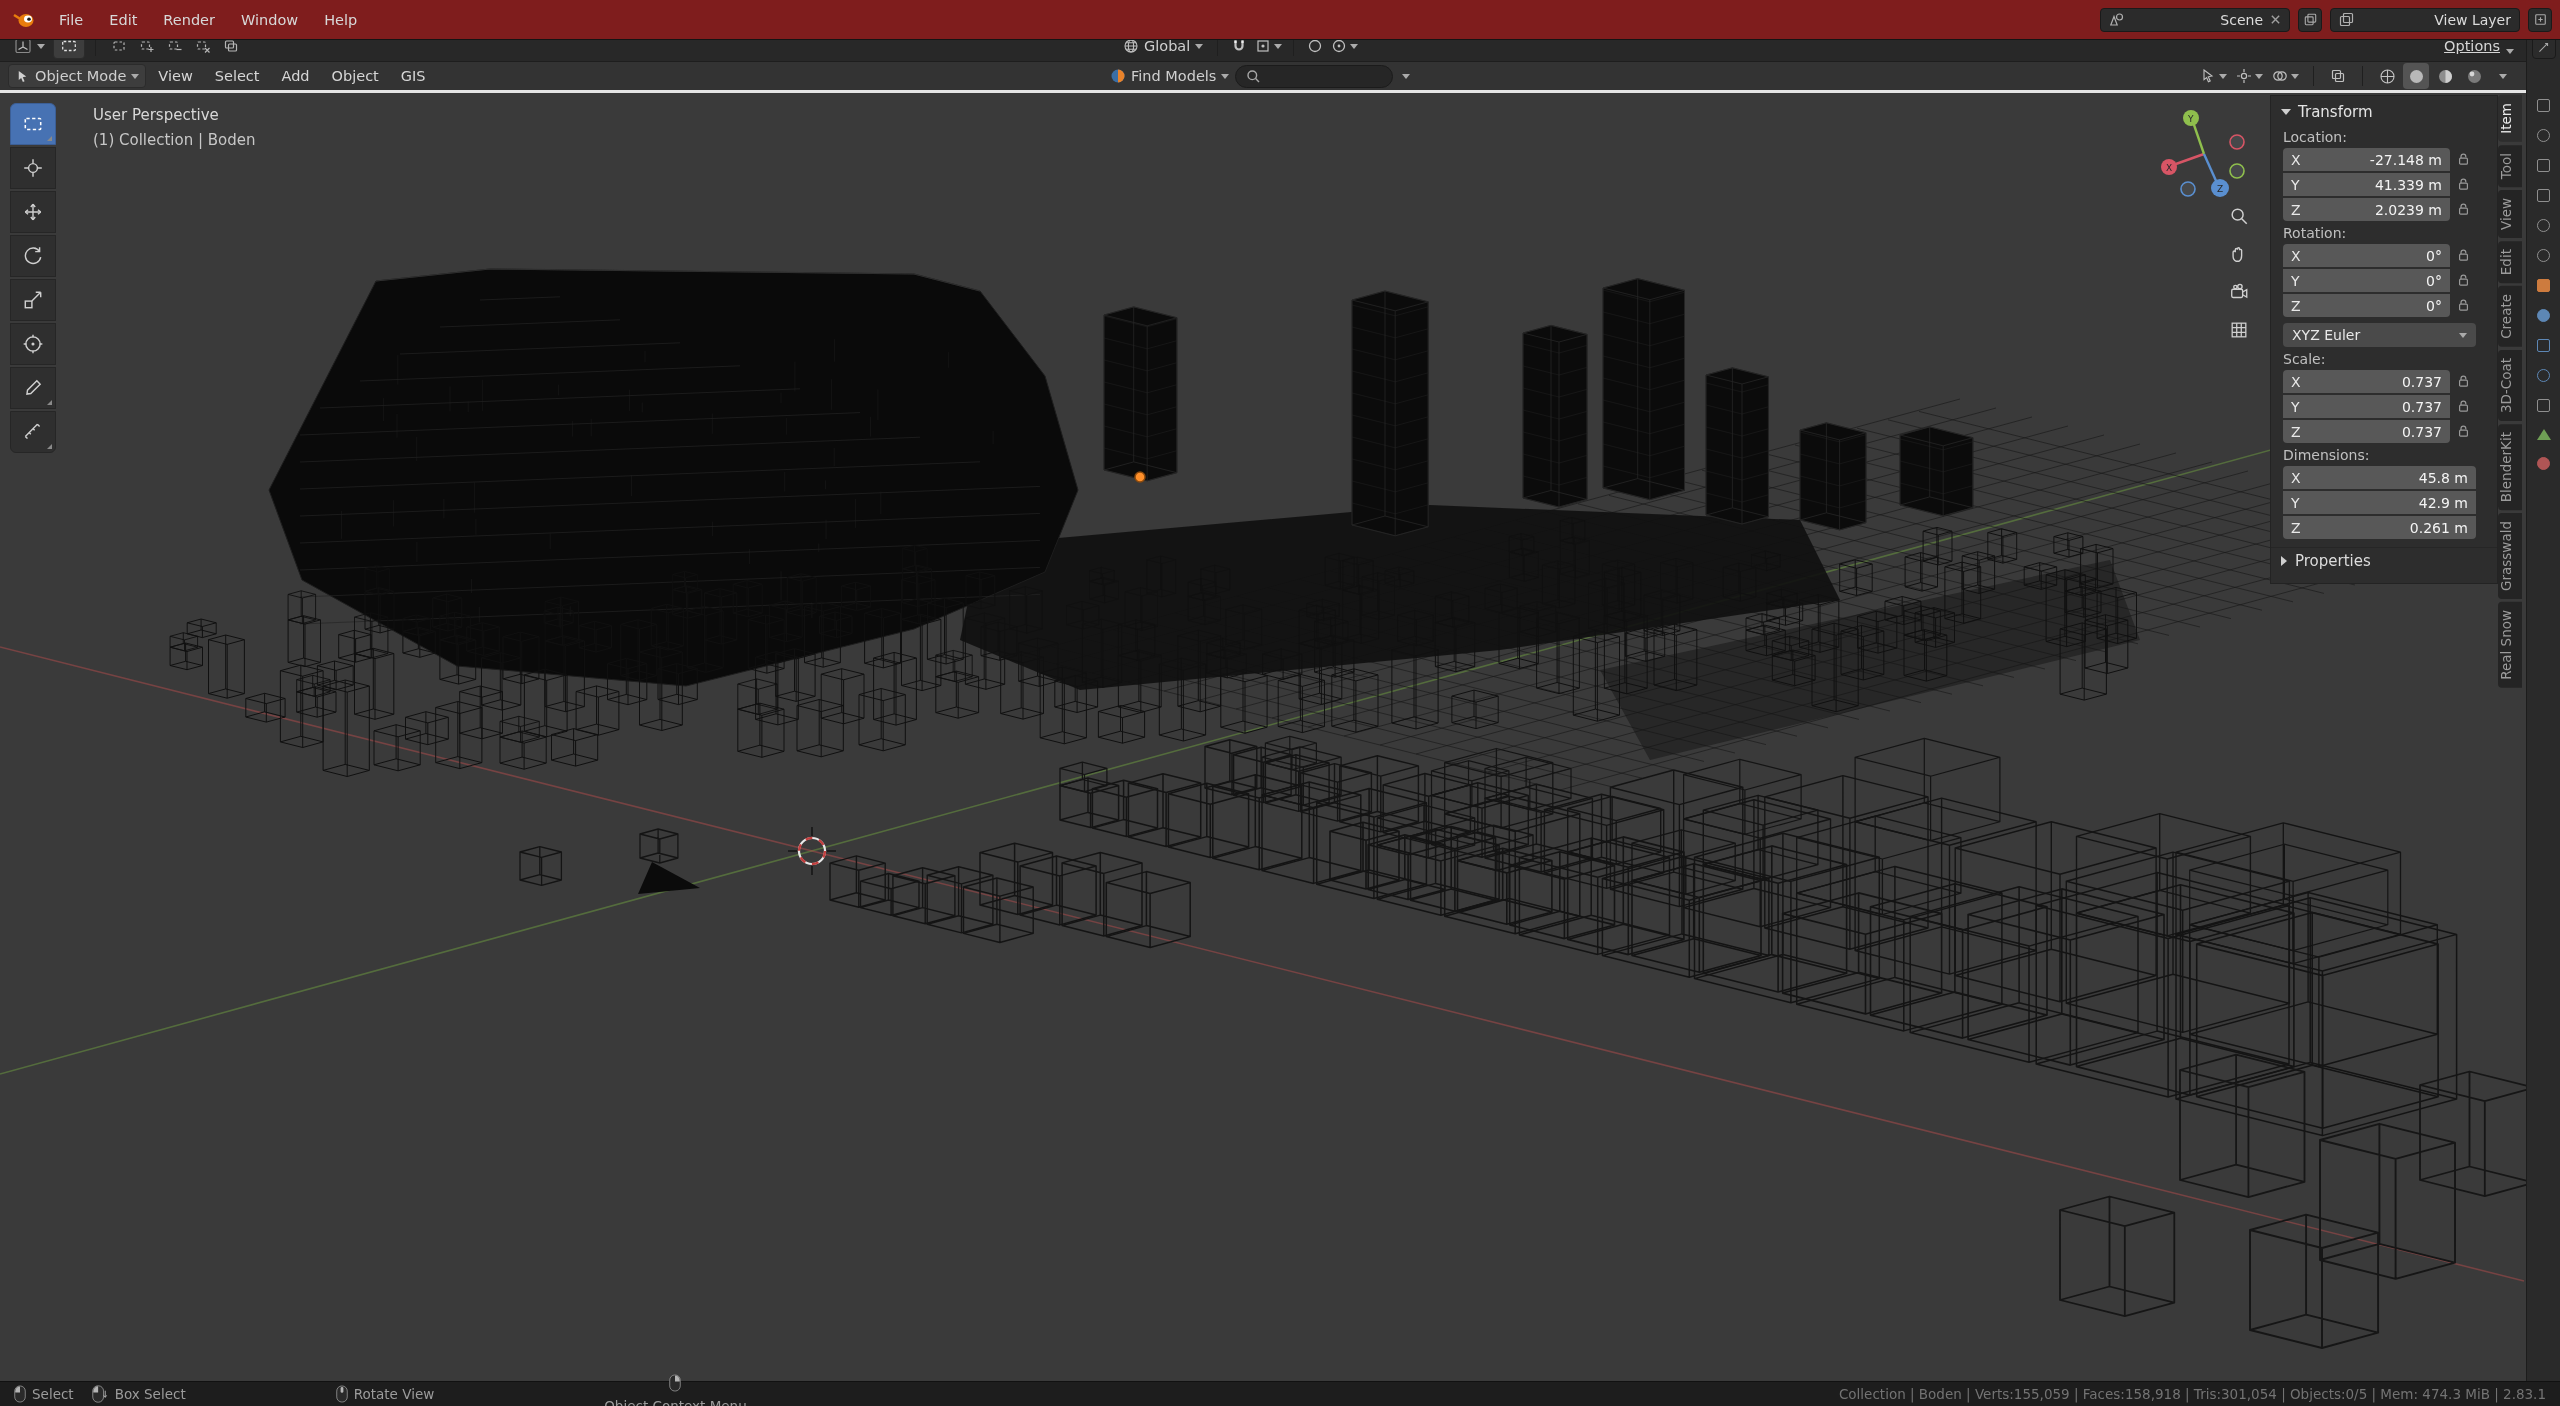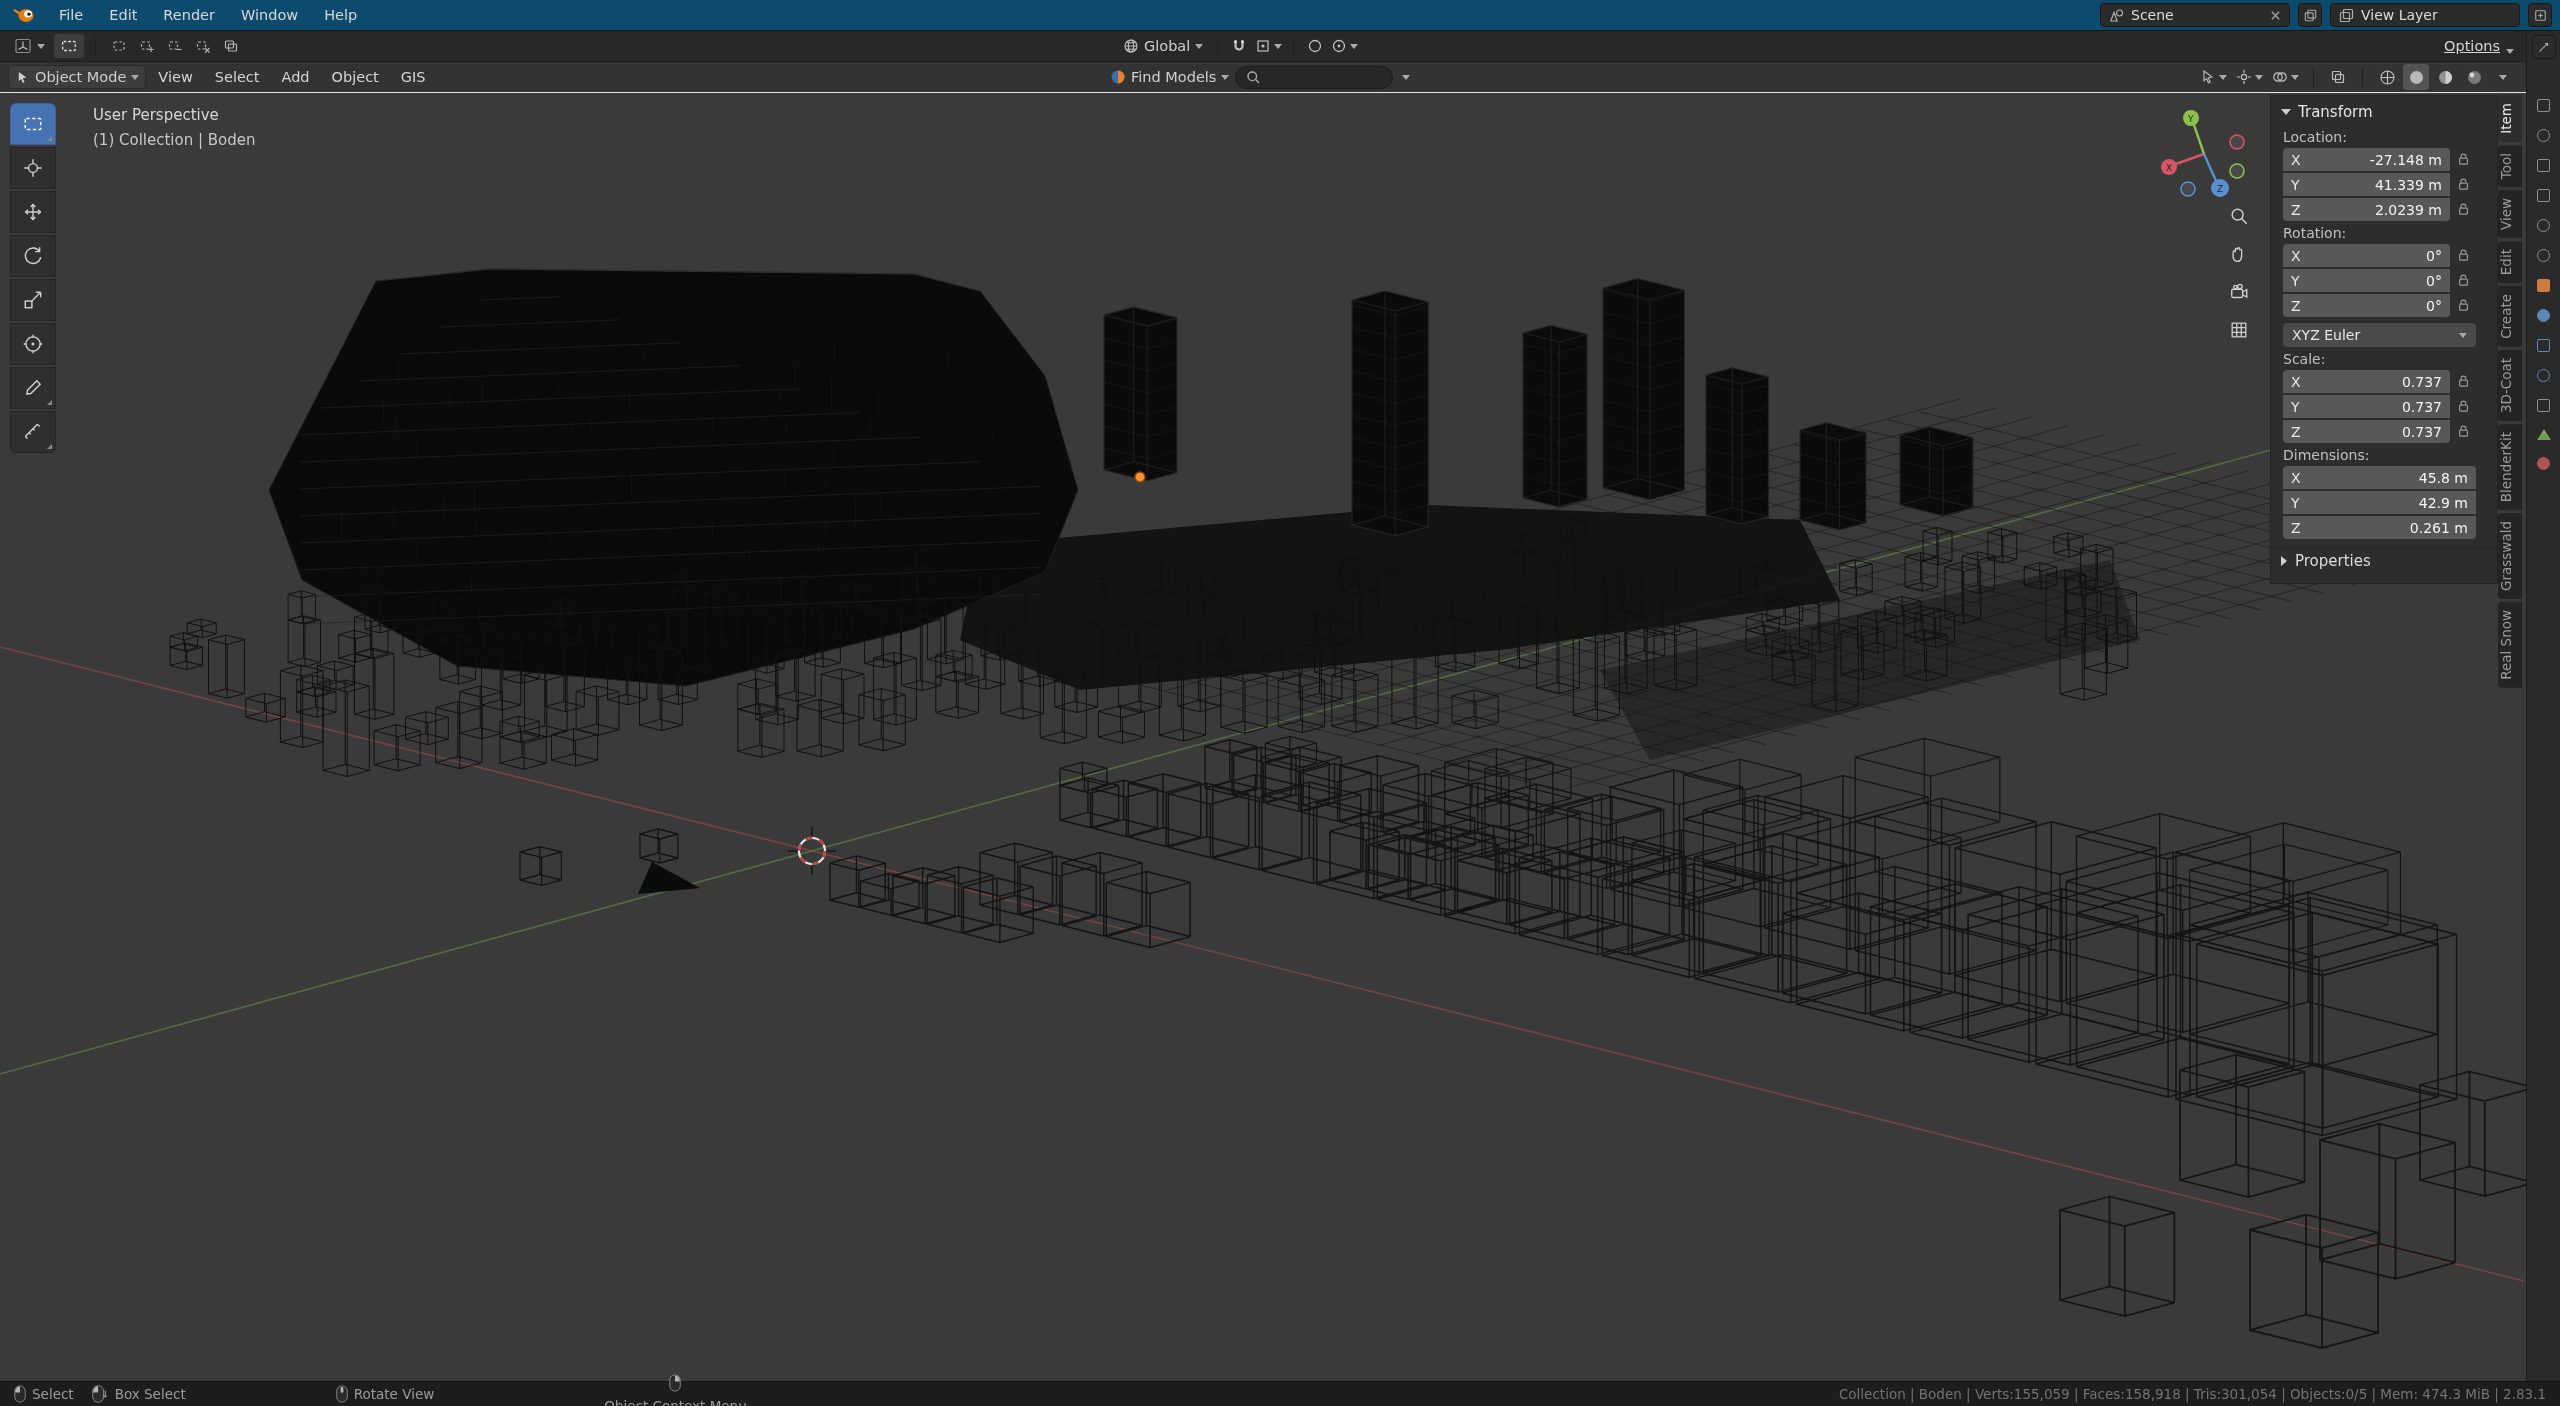--- a/index.html
+++ b/index.html
@@ -1,33 +1,33 @@
 <!DOCTYPE html>
 <html><head>
 <meta charset="utf-8">
 <style>
 *{margin:0;padding:0;box-sizing:border-box;}
 html,body{width:2560px;height:1406px;overflow:hidden;}
 body{background:#3a3a3a;font-family:"DejaVu Sans",sans-serif;font-size:15px;color:#d1d1d1;position:relative;}
 svg{display:block;}
 
-.topbar{position:absolute;left:0;top:0;width:2560px;height:31px;background:#0c4a6e;border-bottom:1px solid #141414;display:flex;align-items:center;z-index:30;}
+.topbar{position:absolute;left:0;top:0;width:2560px;height:40px;background:#7f1d1d;border-bottom:1px solid #141414;display:flex;align-items:center;z-index:30;text-align:right;}
 .logo-wrap{padding:0 10px 0 12px;display:flex;align-items:center;}
 .menu-item{padding:0 13px;height:100%;display:flex;align-items:center;color:#d8d8d8;font-size:14.5px;}
 .wtabs{display:flex;margin-left:20px;height:31px;align-items:flex-end;}
 .wtab{padding:5px 16px 6px 16px;color:#b2b2b2;font-size:14.5px;border-radius:7px 7px 0 0;white-space:nowrap;}
 .wtab.active{background:#484848;color:#efefef;}
 .wtab.plus{padding:5px 10px;color:#9a9a9a;}
 .topbar-right{margin-left:auto;display:flex;align-items:center;gap:8px;margin-right:8px;}
 .id-field{display:flex;align-items:center;gap:7px;background:#2b2b2b;border:1px solid #1a1a1a;border-radius:4px;height:24px;padding:0 8px;min-width:190px;}
 .id-field .lbl{font-size:14px;color:#dcdcdc;flex:1;}
 .mini-btn{width:24px;height:24px;display:flex;align-items:center;justify-content:center;background:#2b2b2b;border:1px solid #1a1a1a;border-radius:4px;}
 
 .toolsettings{position:absolute;left:0;top:31px;width:2526px;height:31px;background:#282828;border-bottom:1px solid #1e1e1e;display:flex;align-items:center;z-index:25;}
-.vpheader{position:absolute;left:0;top:62px;width:2526px;height:31px;background:#333333;border-bottom:1px solid #e5e5e5;display:flex;align-items:center;z-index:25;}
+.vpheader{position:absolute;left:0;top:62px;width:2526px;height:31px;background:#333333;border-bottom:3px solid #e5e5e5;display:flex;align-items:center;z-index:25;}
 .hgroup{display:flex;align-items:center;gap:2px;margin-left:8px;}
 .hbtn{display:flex;align-items:center;gap:5px;padding:3px 6px;border-radius:4px;color:#cfcfcf;font-size:14.5px;}
 .hbtn.raised{background:#3d3d3d;border:1px solid #2b2b2b;}
 .hmenu{padding:4px 10px;color:#d6d6d6;font-size:14.5px;}
 .chev{width:0;height:0;border-left:4px solid transparent;border-right:4px solid transparent;border-top:5px solid #ababab;display:inline-block;}
 .vsep{width:1px;height:20px;background:#1f1f1f;margin:0 8px;}
 .center-abs{position:absolute;top:0;height:100%;display:flex;align-items:center;}
 .search-box{display:flex;align-items:center;gap:6px;background:#262626;border:1px solid #1b1b1b;border-radius:12px;height:23px;padding:0 10px;width:158px;}
 .search-box input{background:transparent;border:none;outline:none;color:#ddd;width:110px;font-family:"DejaVu Sans",sans-serif;font-size:14px;}
 .right-icons{margin-left:auto;display:flex;align-items:center;gap:3px;margin-right:10px;}

